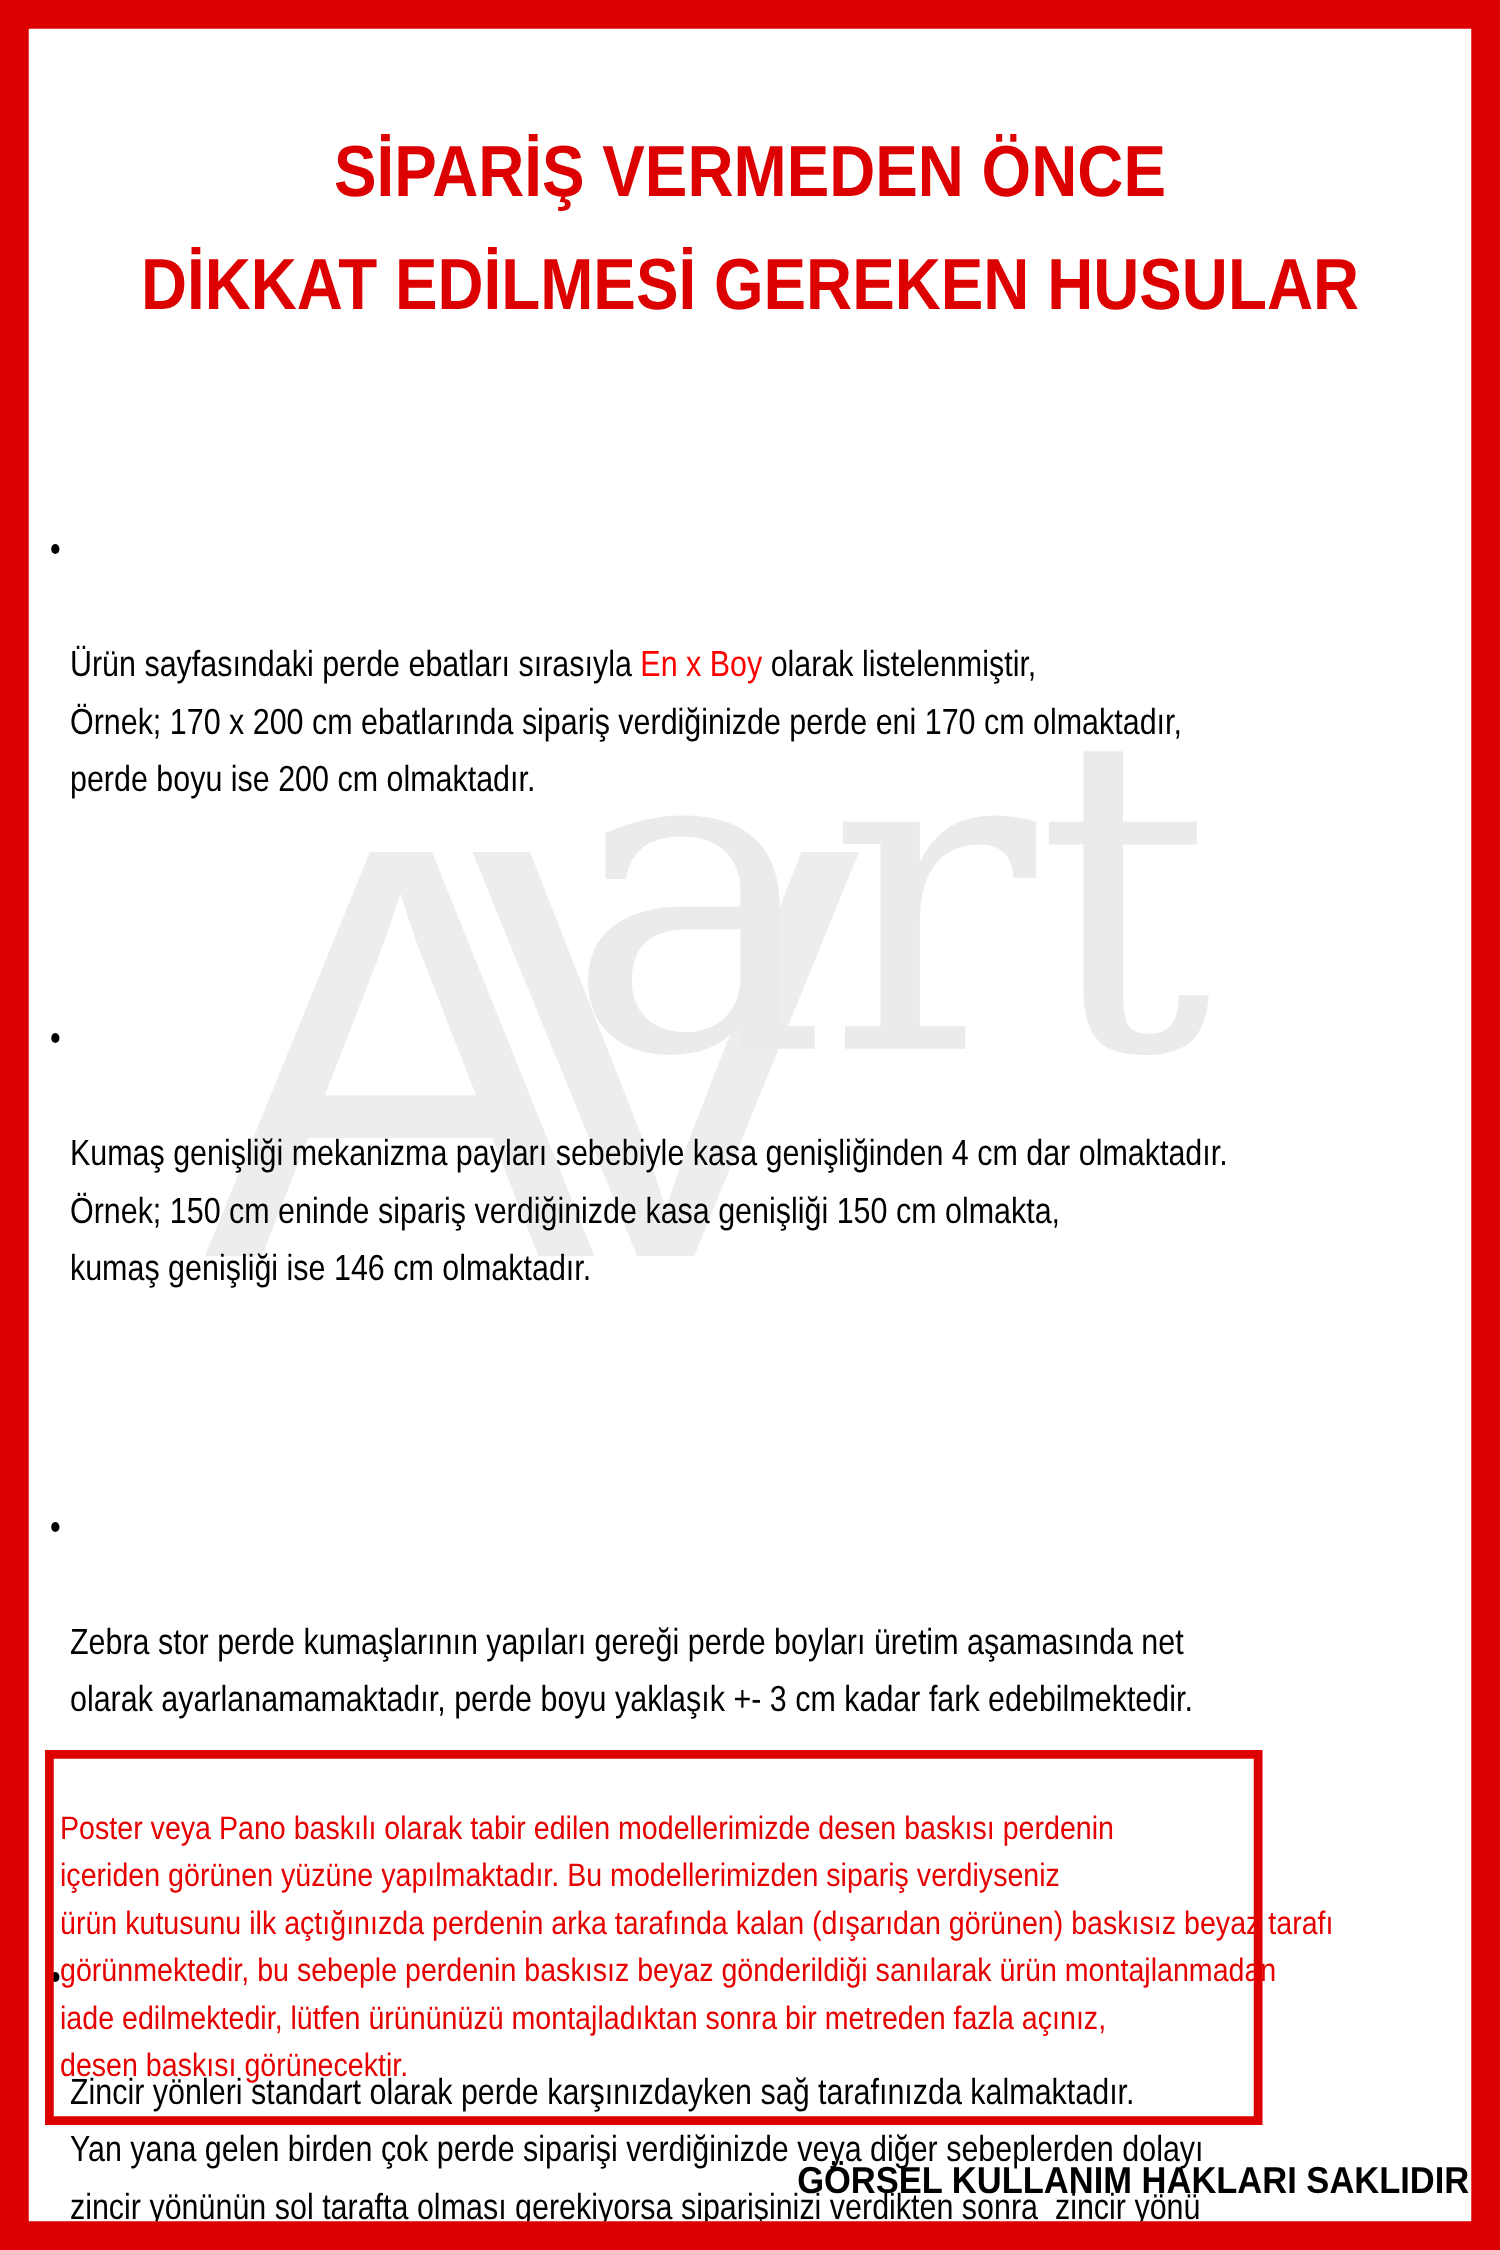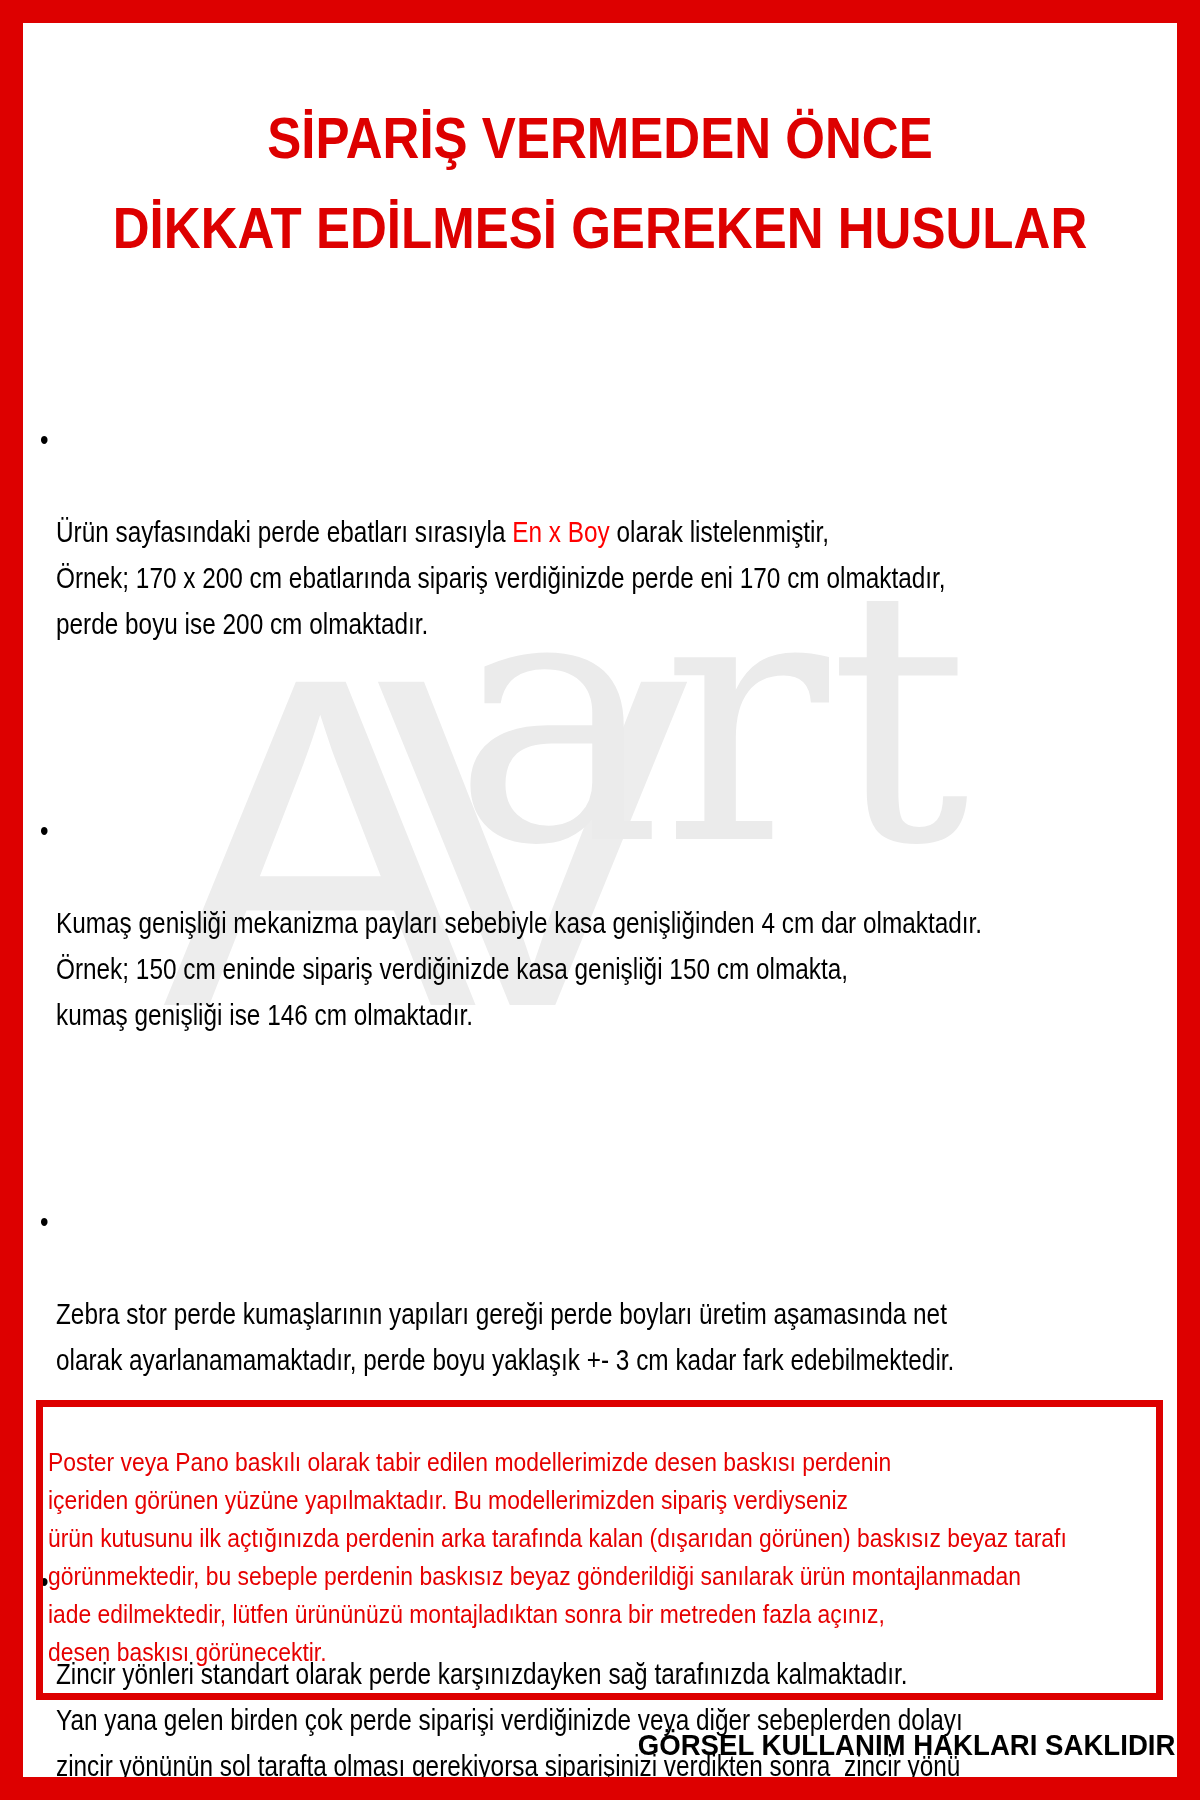--- a/index.html
+++ b/index.html
@@ -90,21 +90,21 @@
   .dot {
     position: absolute;
     left: 0;
     top: 0;
   }
   .accent { color: #ff0000; }
 
   .notice {
     left: 13px;
     top: 1377px;
-    width: 1127px;
+    width: 974px;
     height: 300px;
     box-sizing: border-box;
     border: 7px solid #dd0000;
   }
   .notice-text {
     margin: 36px 0 0 5px;
     width: 1270px;
     transform: scaleX(0.88);
     transform-origin: 0 0;
     color: #e60000;

